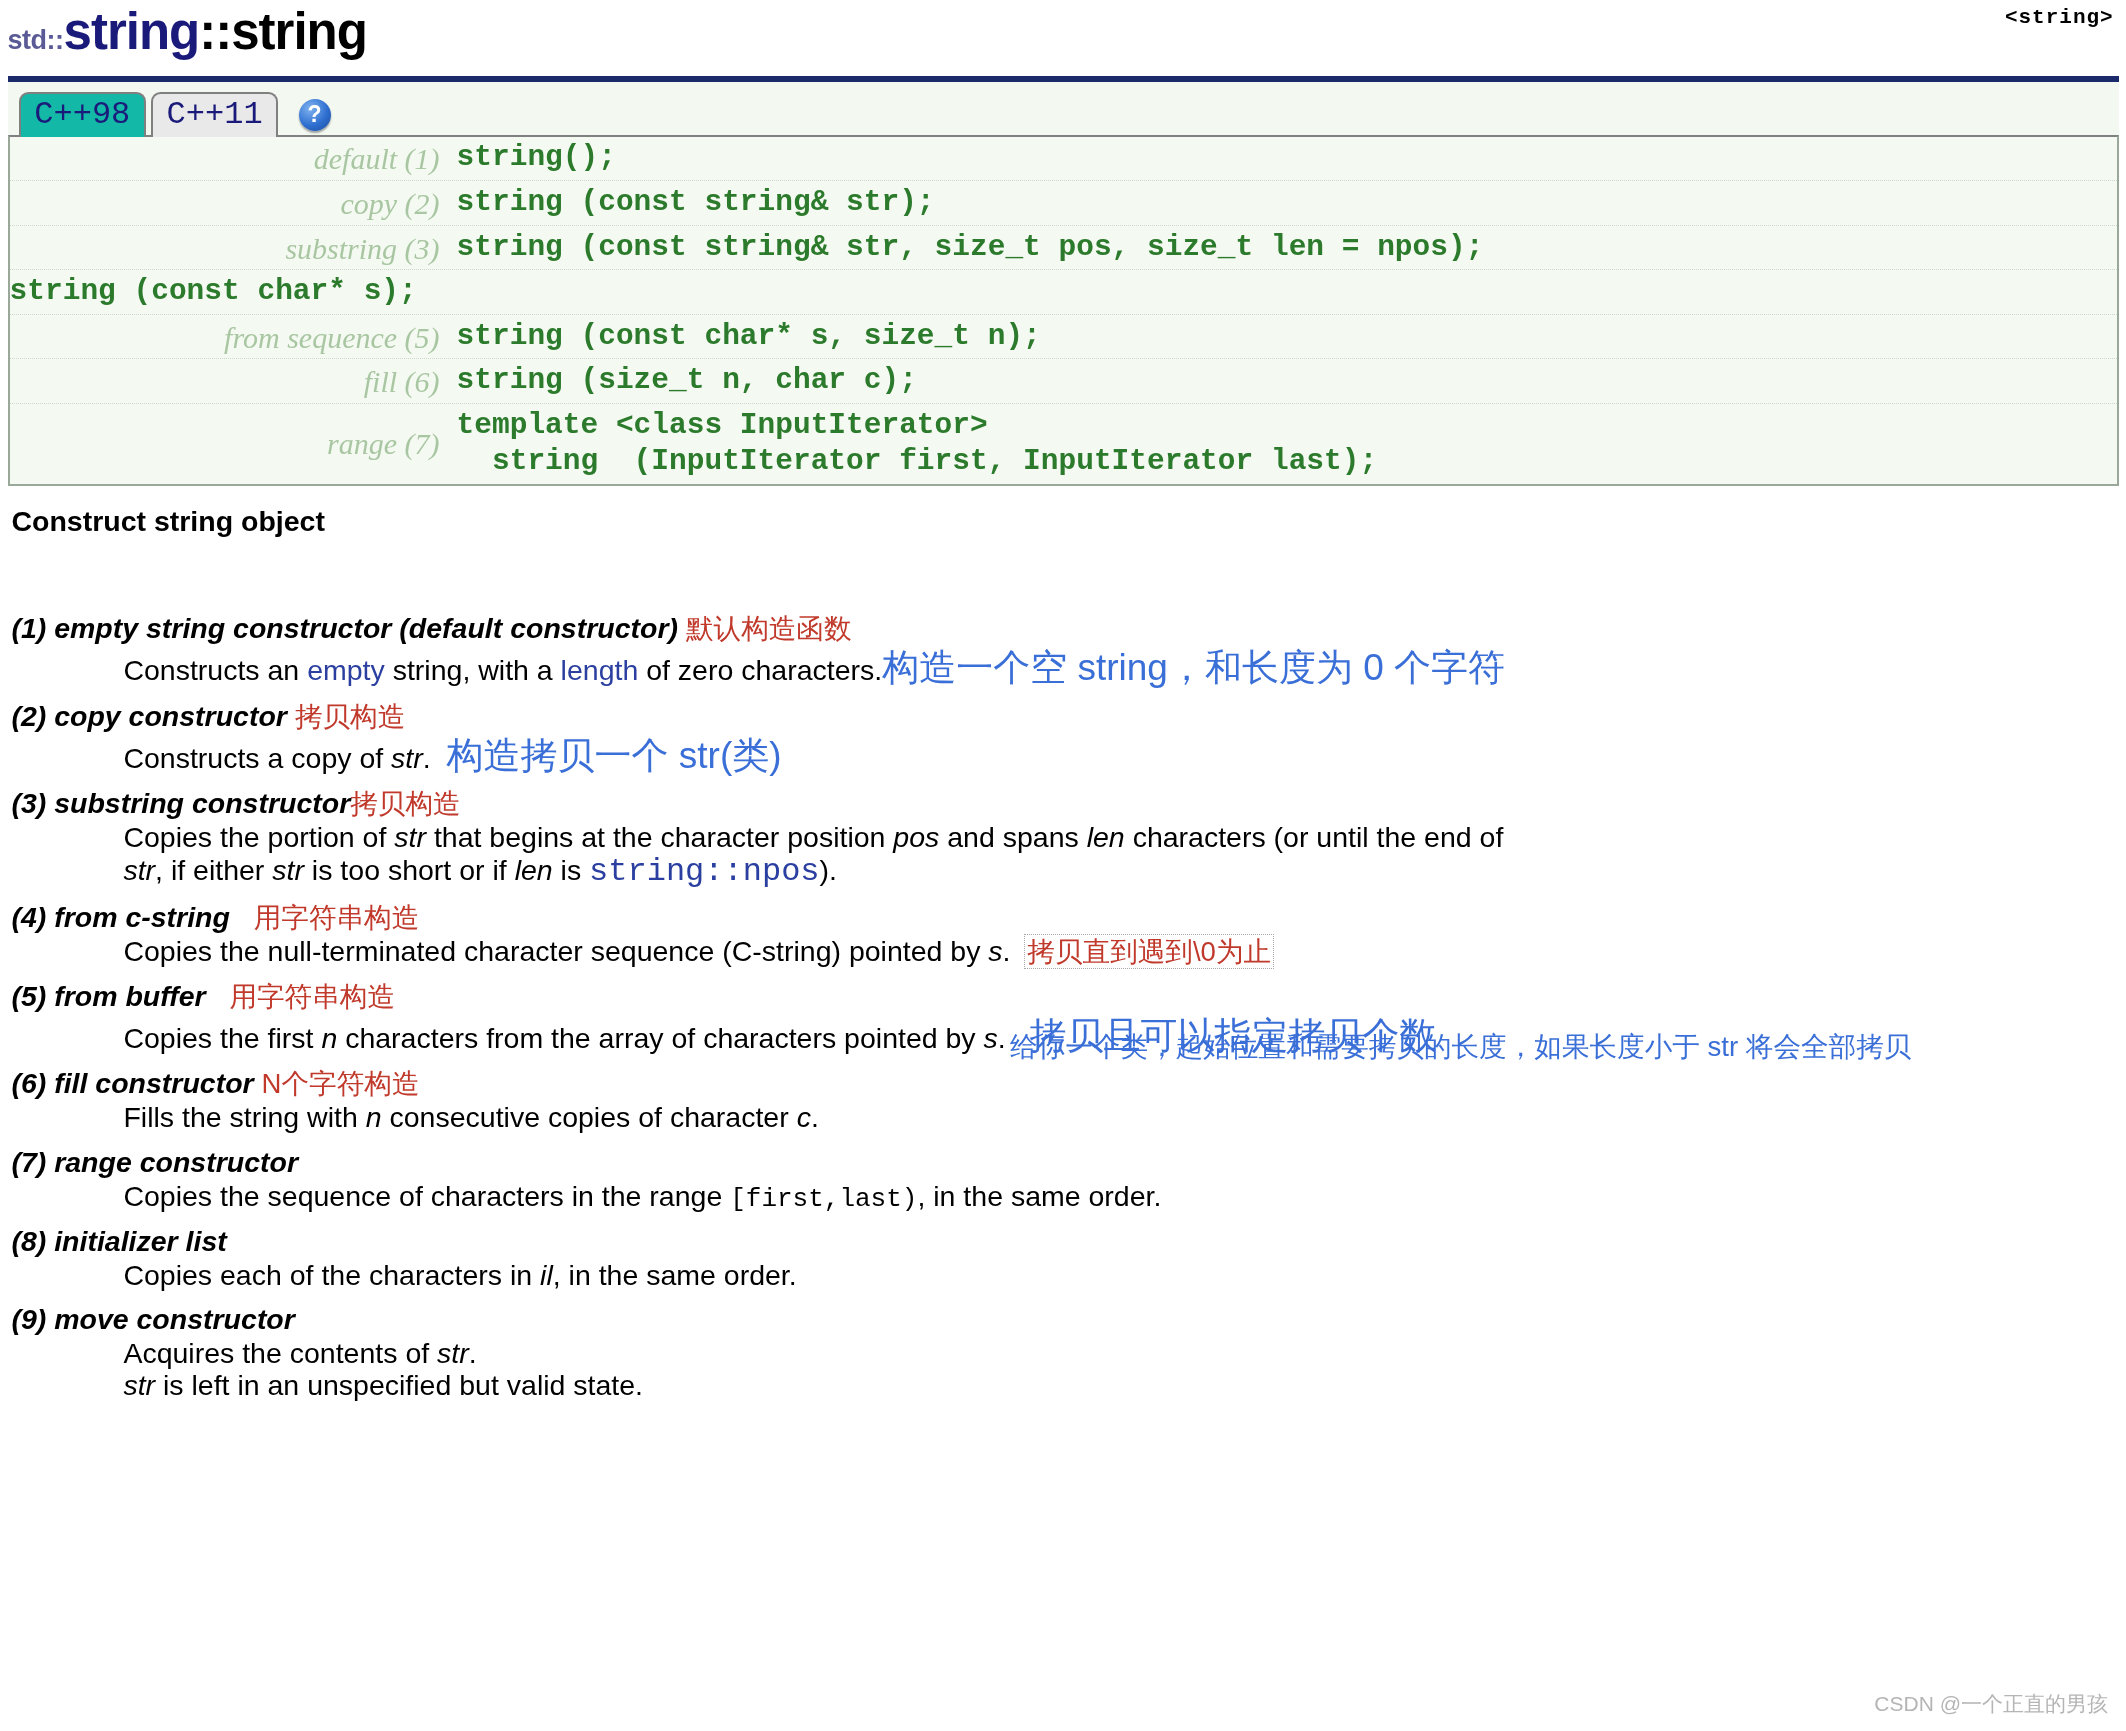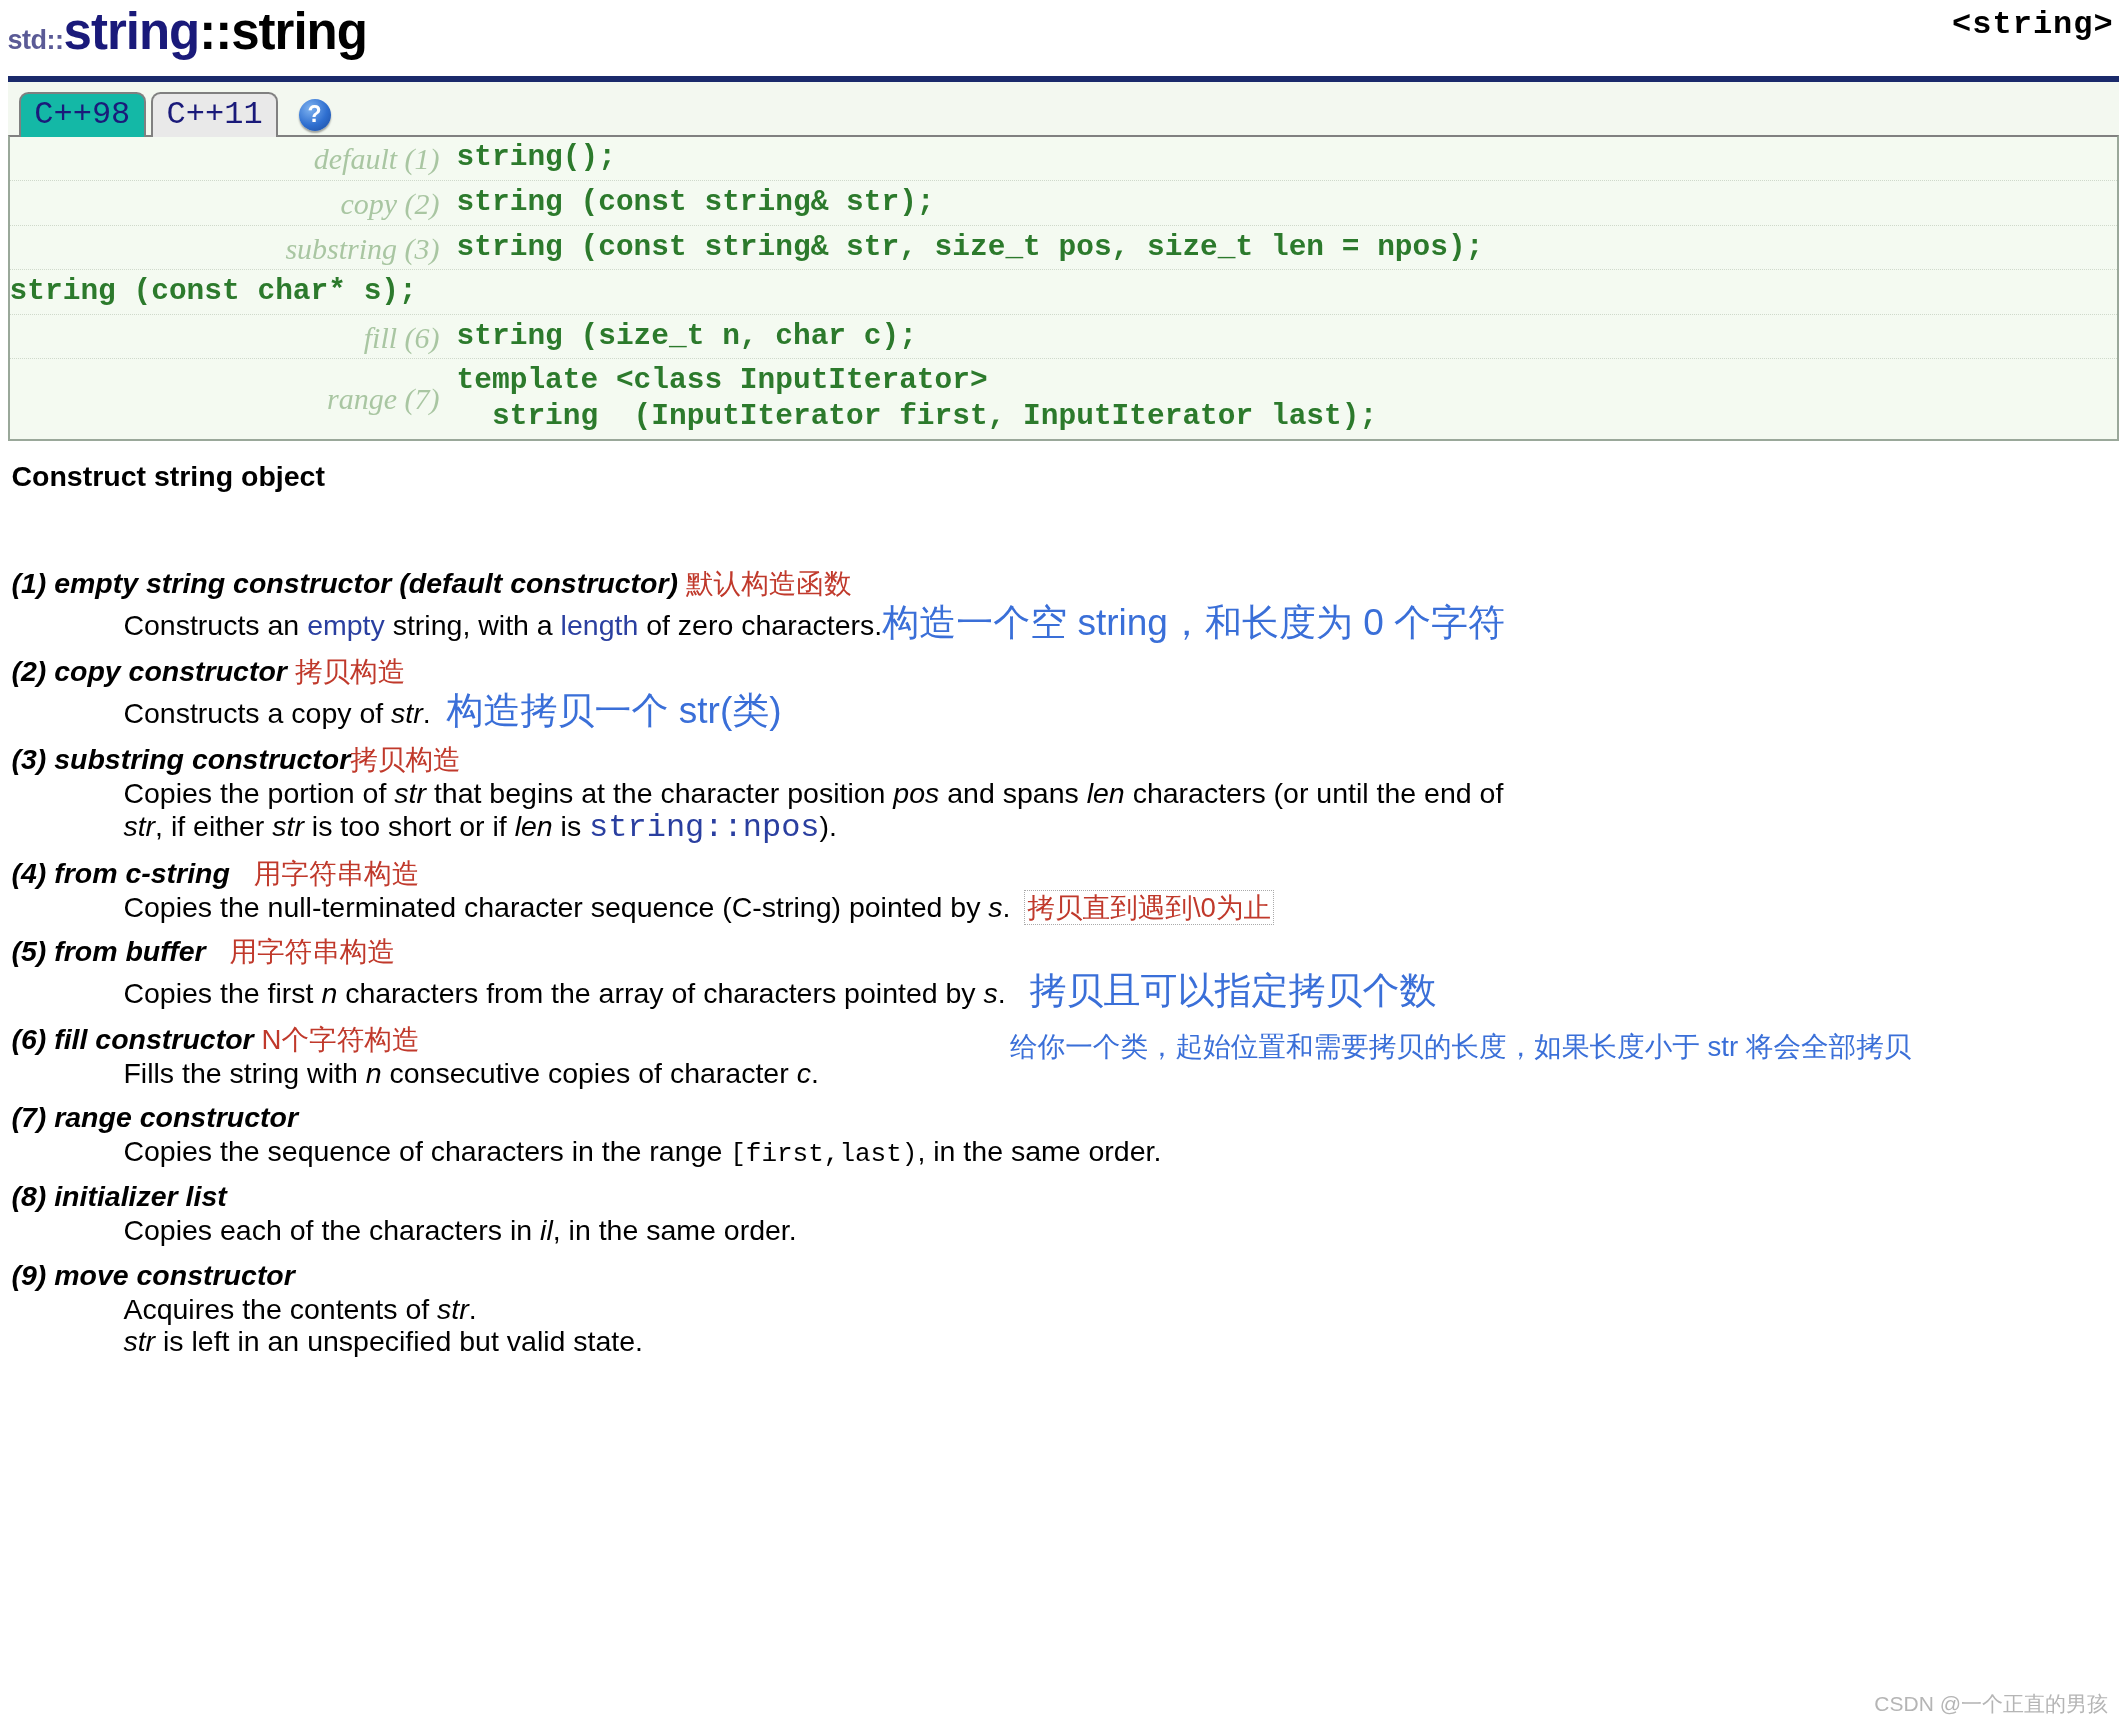--- a/index.html
+++ b/index.html
@@ -41,21 +41,21 @@
     letter-spacing: -1px;
   }
   .title-ns { color: #1a1a7a; }
   .title-cls { color: #000000; }
 
   .header-right {
     position: absolute;
     right: 13.3px;
     top: 5.7px;
     font-family: "Liberation Mono", monospace;
-    font-size: 32px;
+    font-size: 21px;
     font-weight: bold;
     color: #000000;
     letter-spacing: 1px;
     margin-left: 44px;
   }
 
   .rule {
     height: 5.7px;
     background: #1a2a6b;
     margin: 1.9px 7.6px 0 7.6px;
@@ -266,20 +266,24 @@
     <div class="proto-code">string (const string&amp; str);</div>
   </div>
   <div class="proto-row">
     <div class="proto-label">substring (3)</div>
     <div class="proto-code">string (const string&amp; str, size_t pos, size_t len = npos);</div>
   </div>
   <div class="proto-row">
     <div class="proto-code">string (const char* s);</div>
   </div>
   <div class="proto-row">
+    <div class="proto-label">from sequence (5)</div>
+    <div class="proto-code">string (const char* s, size_t n);</div>
+  </div>
+  <div class="proto-row">
     <div class="proto-label">fill (6)</div>
     <div class="proto-code">string (size_t n, char c);</div>
   </div>
   <div class="proto-row">
     <div class="proto-label mid">range (7)</div>
     <div class="proto-code">template &lt;class InputIterator&gt;
   string  (InputIterator first, InputIterator last);</div>
   </div>
 </div>
 

